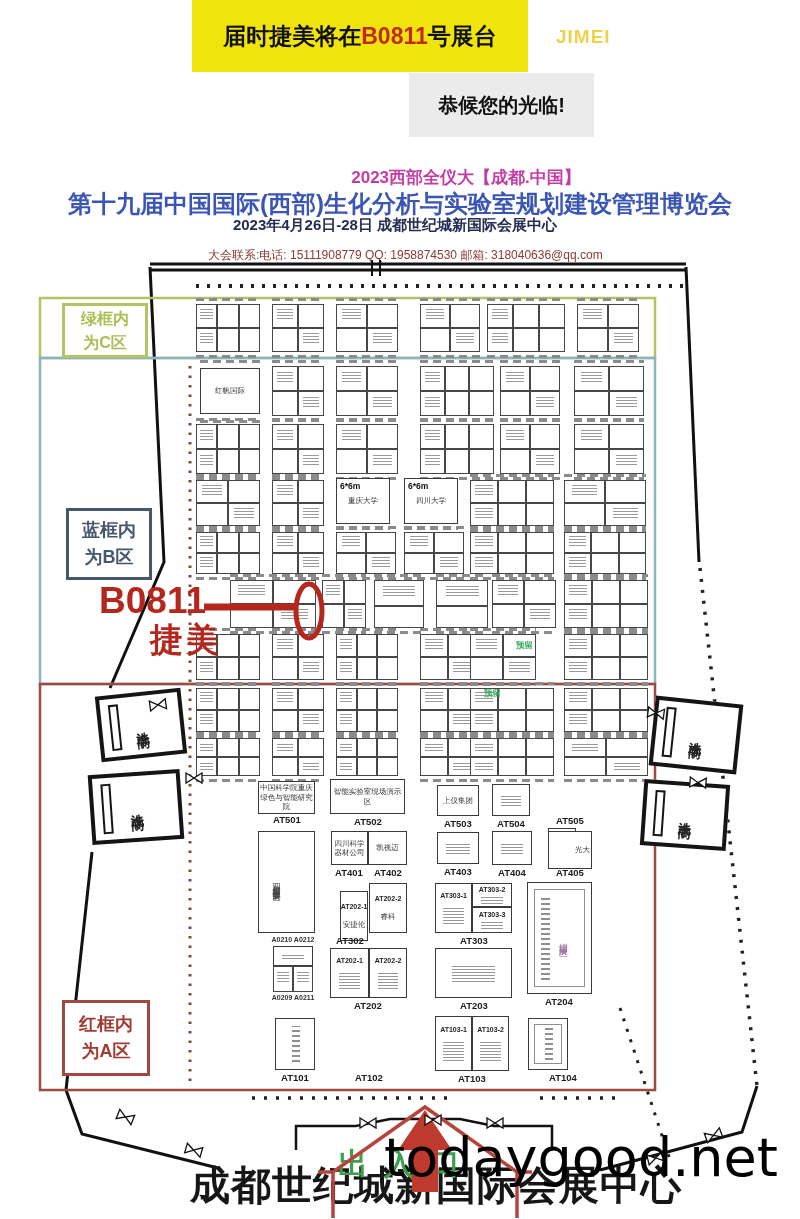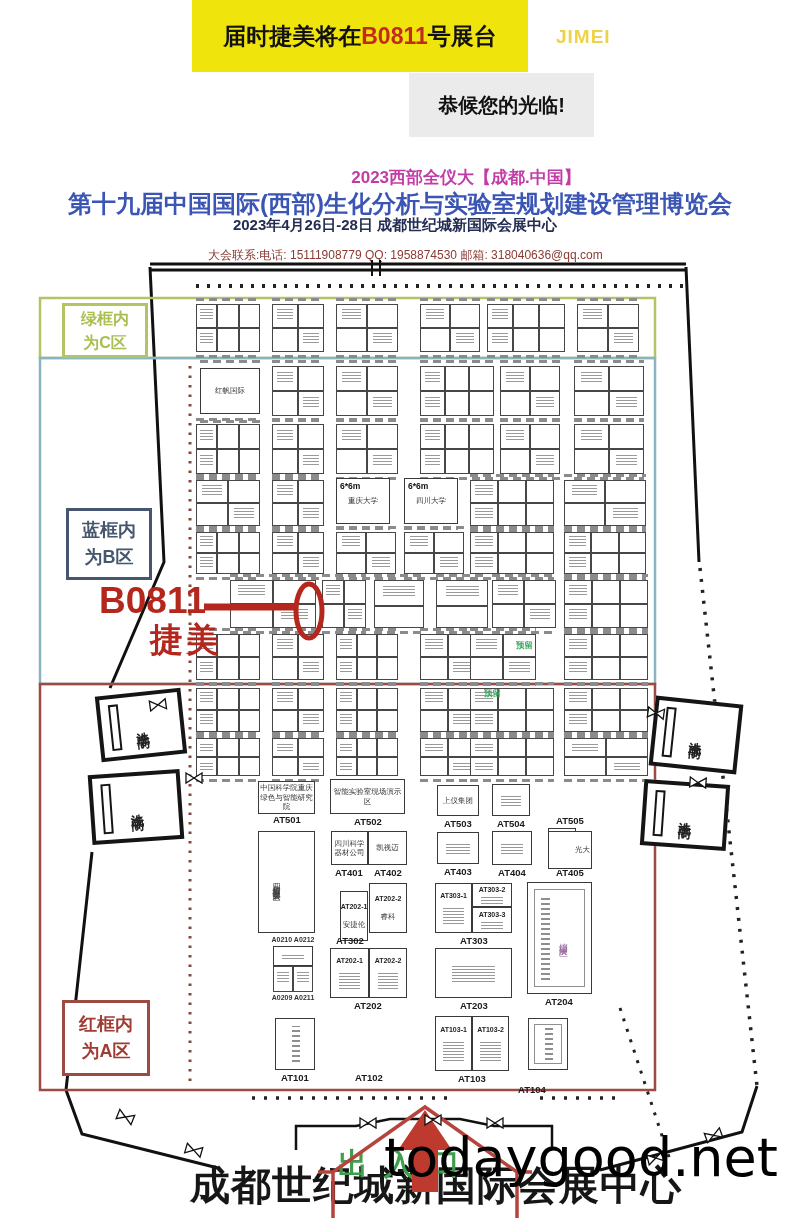--- a/index.html
+++ b/index.html
@@ -696,21 +696,21 @@
       <div class="code" style="left: 484px; top: 867px; width: 56px; height: 12px;">AT404</div>
       <div class="code" style="left: 542px; top: 867px; width: 56px; height: 12px;">AT405</div>
       <div class="code" style="left: 322px; top: 935px; width: 56px; height: 12px;">AT302</div>
       <div class="code" style="left: 446px; top: 935px; width: 56px; height: 12px;">AT303</div>
       <div class="code" style="left: 531px; top: 996px; width: 56px; height: 12px;">AT204</div>
       <div class="code" style="left: 340px; top: 1000px; width: 56px; height: 12px;">AT202</div>
       <div class="code" style="left: 446px; top: 1000px; width: 56px; height: 12px;">AT203</div>
       <div class="code" style="left: 267px; top: 1072px; width: 56px; height: 12px;">AT101</div>
       <div class="code" style="left: 341px; top: 1072px; width: 56px; height: 12px;">AT102</div>
       <div class="code" style="left: 444px; top: 1073px; width: 56px; height: 12px;">AT103</div>
-      <div class="code" style="left: 504px; top: 1072px; width: 56px; height: 12px; margin-top: 12px;">AT104</div>
+      <div class="code" style="left: 535px; top: 1072px; width: 56px; height: 12px;">AT104</div>
     </div>
 
   <div id="wc1" class="wc">
       <span>洗手间</span>
     </div>
   <div id="wc2" class="wc">
       <span>洗手间</span>
     </div>
   <div id="wc3" class="wc">
       <span>洗手间</span>

